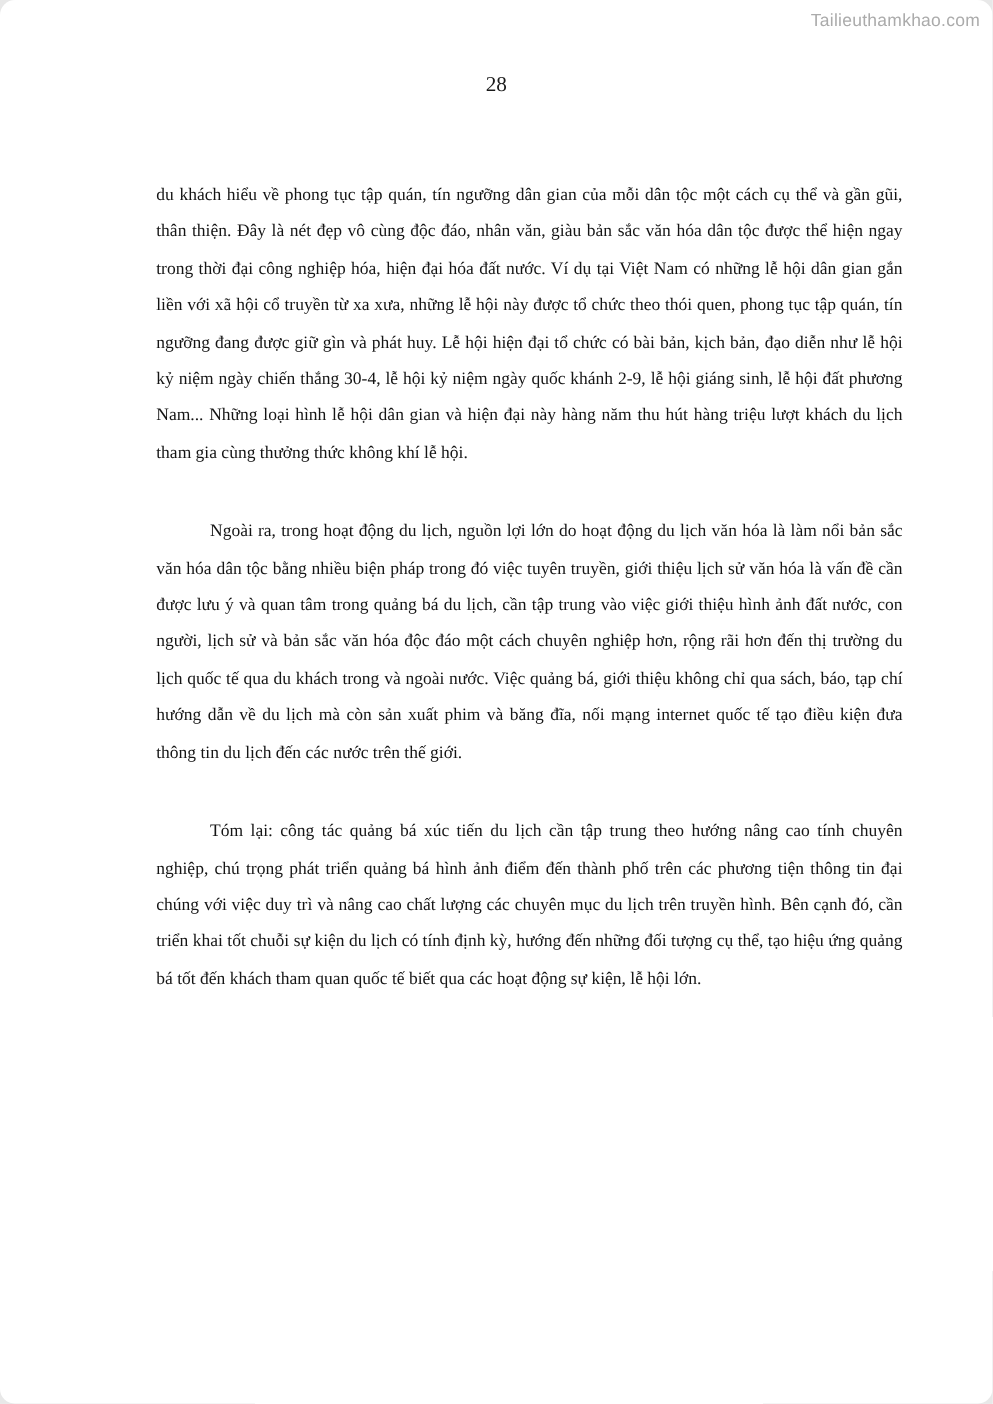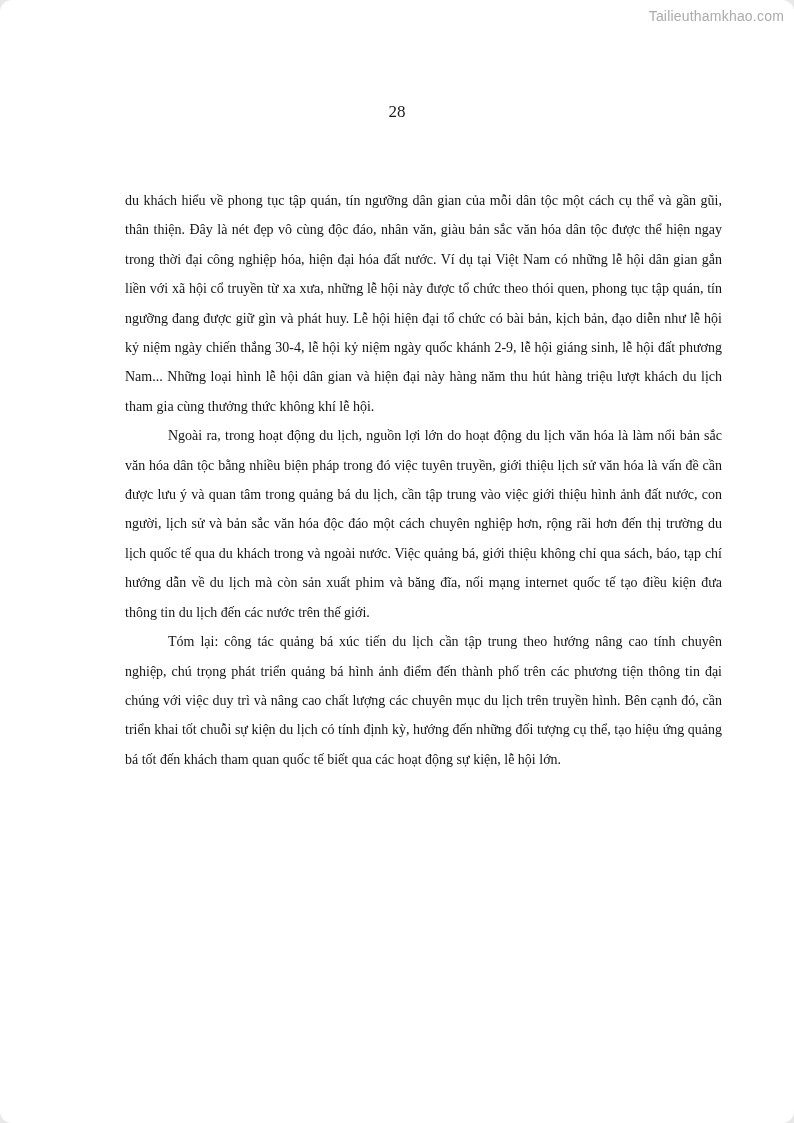--- a/index.html
+++ b/index.html
@@ -22,30 +22,29 @@
     font-family: "Liberation Sans", "DejaVu Sans", sans-serif;
     font-size: 14px;
     color: #ababab;
     letter-spacing: 0.2px;
   }
   .page-number {
     padding-top: 58px;
     text-align: center;
     font-size: 17px;
     color: #1a1a1a;
-    margin-top: 44px;
   }
   .content {
     margin: 64px 72px 0 125px; 
     font-size: 14px;
     line-height: 29.4px;
     text-align: justify;
   }
   .para { text-align: justify; }
-  .para.indented { text-indent: 43px; }
+  .para.indented { text-indent: 43px; margin-top: 34px; }
 </style>
 </head>
 <body>
 
 <div class="page">
 
   <span class="watermark">Tailieuthamkhao.com</span>
 
   <div class="page-number">28</div>
 

